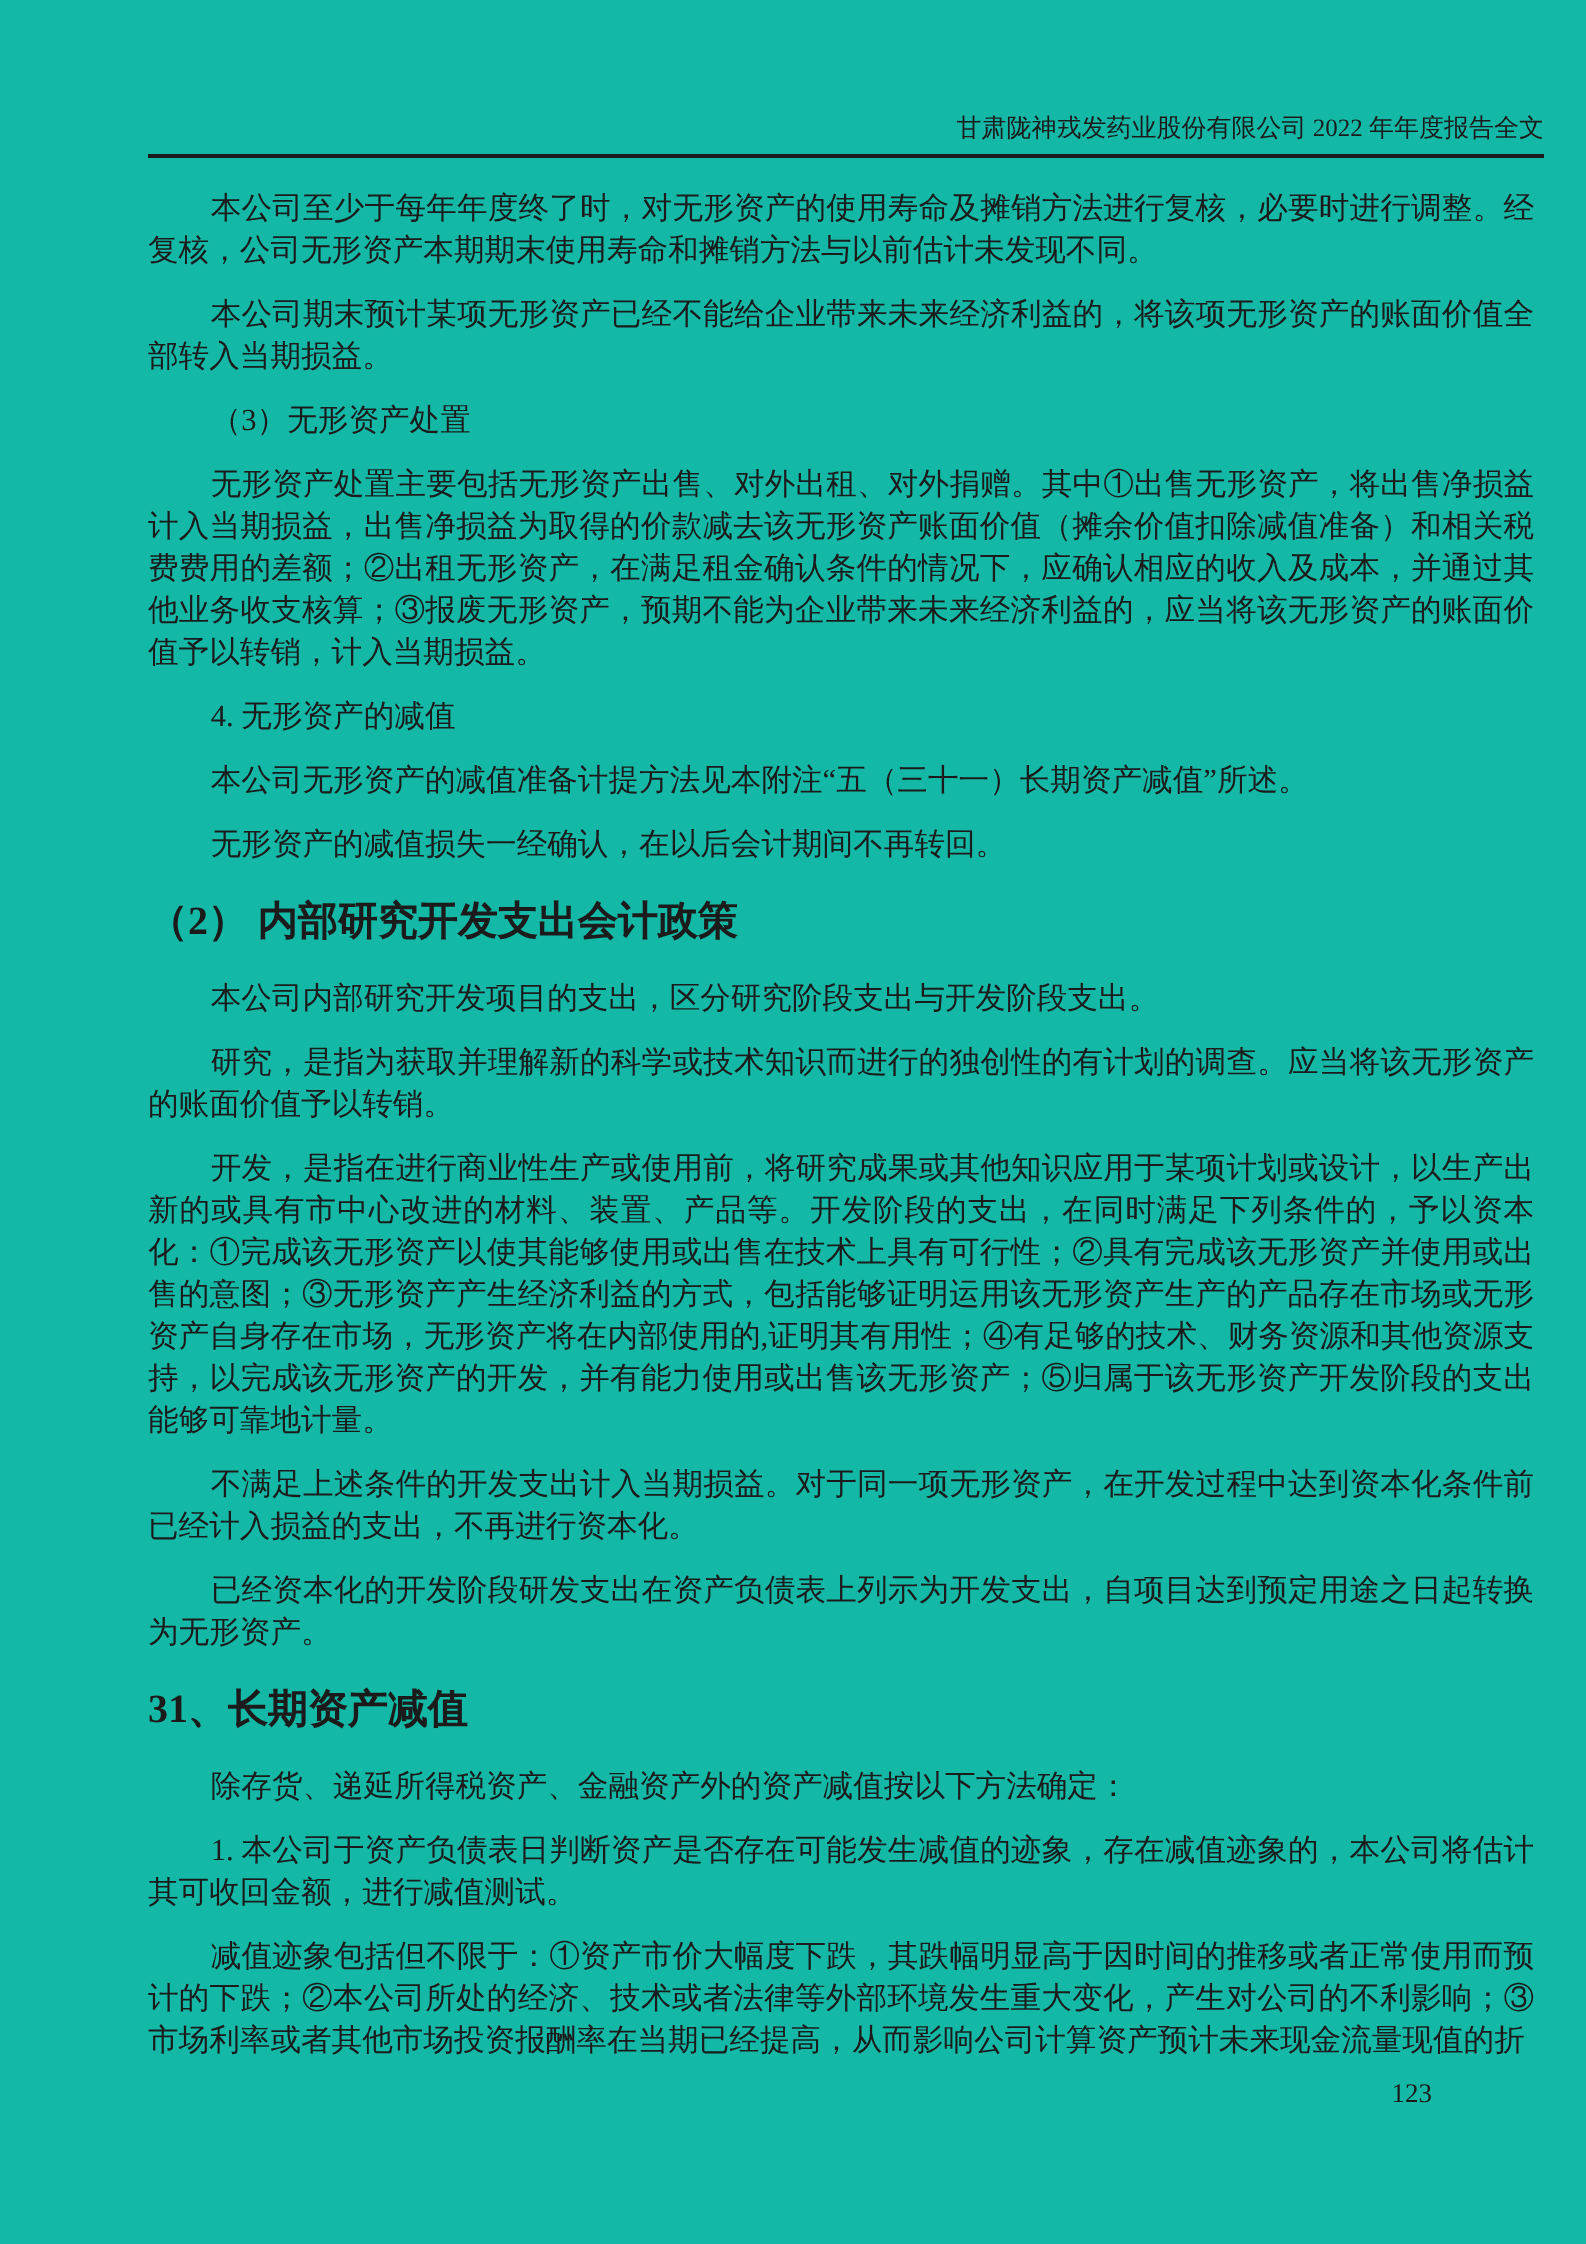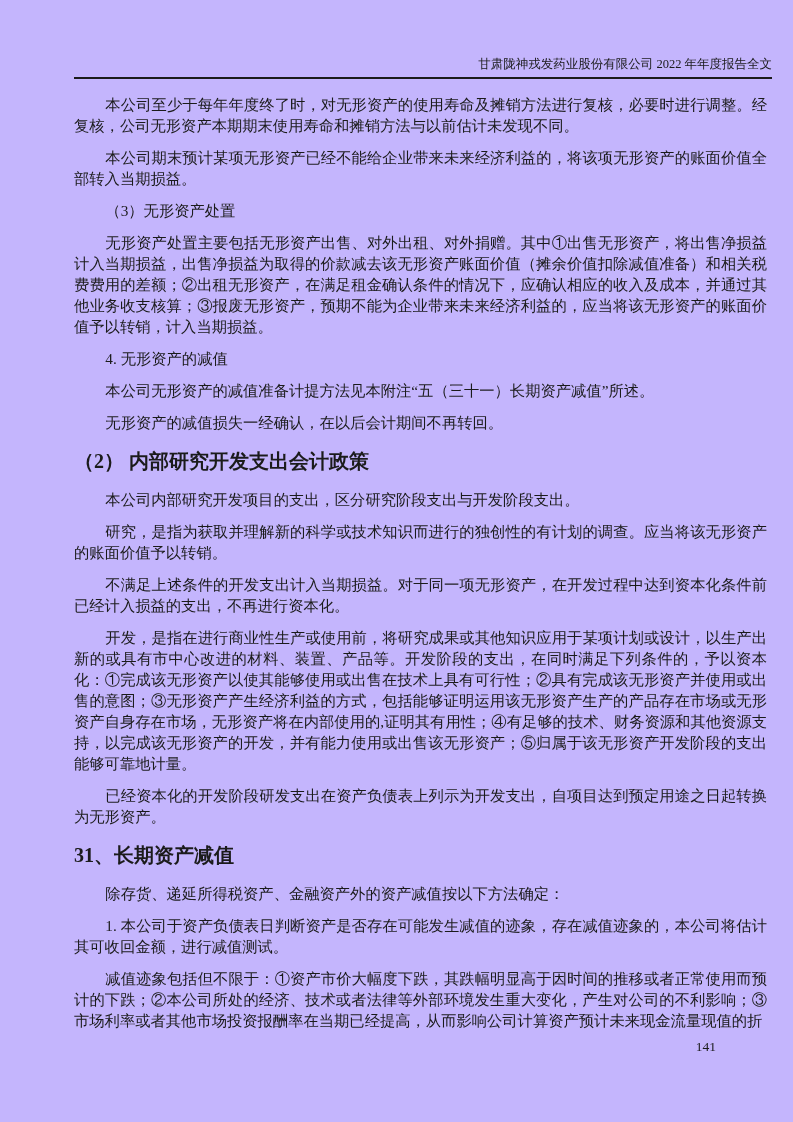--- a/index.html
+++ b/index.html
@@ -1,20 +1,20 @@
 <!DOCTYPE html>
 <html><head>
 <meta charset="utf-8">
 <style>
   html, body { margin: 0; padding: 0; background: #ffffff; }
   .page {
     position: relative;
     width: 793px;
     height: 1122px;
-    background: #c4b5fd;
+    background: #14b8a6;
     color: #1b1b1b;
     font-family: "Liberation Serif", "DejaVu Serif", serif;
     overflow: hidden;
   }
   .header {
     position: absolute;
     top: 56px;
     left: 74px;
     width: 698px;
     text-align: right;
@@ -66,24 +66,24 @@
       <p class="doc-par">本公司至少于每年年度终了时，对无形资产的使用寿命及摊销方法进行复核，必要时进行调整。经复核，公司无形资产本期期末使用寿命和摊销方法与以前估计未发现不同。</p>
       <p class="doc-par">本公司期末预计某项无形资产已经不能给企业带来未来经济利益的，将该项无形资产的账面价值全部转入当期损益。</p>
       <p class="doc-par">（3）无形资产处置</p>
       <p class="doc-par">无形资产处置主要包括无形资产出售、对外出租、对外捐赠。其中①出售无形资产，将出售净损益计入当期损益，出售净损益为取得的价款减去该无形资产账面价值（摊余价值扣除减值准备）和相关税费费用的差额；②出租无形资产，在满足租金确认条件的情况下，应确认相应的收入及成本，并通过其他业务收支核算；③报废无形资产，预期不能为企业带来未来经济利益的，应当将该无形资产的账面价值予以转销，计入当期损益。</p>
       <p class="doc-par">4. 无形资产的减值</p>
       <p class="doc-par">本公司无形资产的减值准备计提方法见本附注“五（三十一）长期资产减值”所述。</p>
       <p class="doc-par">无形资产的减值损失一经确认，在以后会计期间不再转回。</p>
       <h2 class="doc-head">（2） 内部研究开发支出会计政策</h2>
       <p class="doc-par">本公司内部研究开发项目的支出，区分研究阶段支出与开发阶段支出。</p>
       <p class="doc-par">研究，是指为获取并理解新的科学或技术知识而进行的独创性的有计划的调查。应当将该无形资产的账面价值予以转销。</p>
+      <p class="doc-par">开发，是指在进行商业性生产或使用前，将研究成果或其他知识应用于某项计划或设计，以生产出新的或具有市中心改进的材料、装置、产品等。开发阶段的支出，在同时满足下列条件的，予以资本化：①完成该无形资产以使其能够使用或出售在技术上具有可行性；②具有完成该无形资产并使用或出售的意图；③无形资产产生经济利益的方式，包括能够证明运用该无形资产生产的产品存在市场或无形资产自身存在市场，无形资产将在内部使用的,证明其有用性；④有足够的技术、财务资源和其他资源支持，以完成该无形资产的开发，并有能力使用或出售该无形资产；⑤归属于该无形资产开发阶段的支出能够可靠地计量。</p>
       <p class="doc-par">不满足上述条件的开发支出计入当期损益。对于同一项无形资产，在开发过程中达到资本化条件前已经计入损益的支出，不再进行资本化。</p>
-      <p class="doc-par">开发，是指在进行商业性生产或使用前，将研究成果或其他知识应用于某项计划或设计，以生产出新的或具有市中心改进的材料、装置、产品等。开发阶段的支出，在同时满足下列条件的，予以资本化：①完成该无形资产以使其能够使用或出售在技术上具有可行性；②具有完成该无形资产并使用或出售的意图；③无形资产产生经济利益的方式，包括能够证明运用该无形资产生产的产品存在市场或无形资产自身存在市场，无形资产将在内部使用的,证明其有用性；④有足够的技术、财务资源和其他资源支持，以完成该无形资产的开发，并有能力使用或出售该无形资产；⑤归属于该无形资产开发阶段的支出能够可靠地计量。</p>
       <p class="doc-par">已经资本化的开发阶段研发支出在资产负债表上列示为开发支出，自项目达到预定用途之日起转换为无形资产。</p>
       <h2 class="doc-head">31、长期资产减值</h2>
       <p class="doc-par">除存货、递延所得税资产、金融资产外的资产减值按以下方法确定：</p>
       <p class="doc-par">1. 本公司于资产负债表日判断资产是否存在可能发生减值的迹象，存在减值迹象的，本公司将估计其可收回金额，进行减值测试。</p>
       <p class="doc-par">减值迹象包括但不限于：①资产市价大幅度下跌，其跌幅明显高于因时间的推移或者正常使用而预计的下跌；②本公司所处的经济、技术或者法律等外部环境发生重大变化，产生对公司的不利影响；③市场利率或者其他市场投资报酬率在当期已经提高，从而影响公司计算资产预计未来现金流量现值的折</p>
     </div>
 
-  <div class="footer">141</div>
+  <div class="footer">123</div>
 
 </div>
 
 </body></html>

